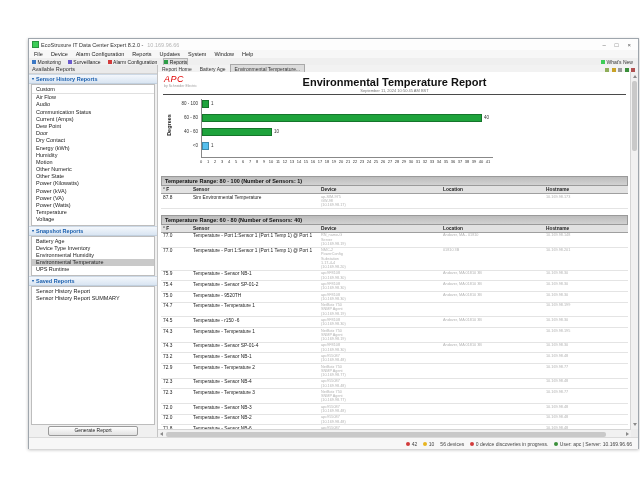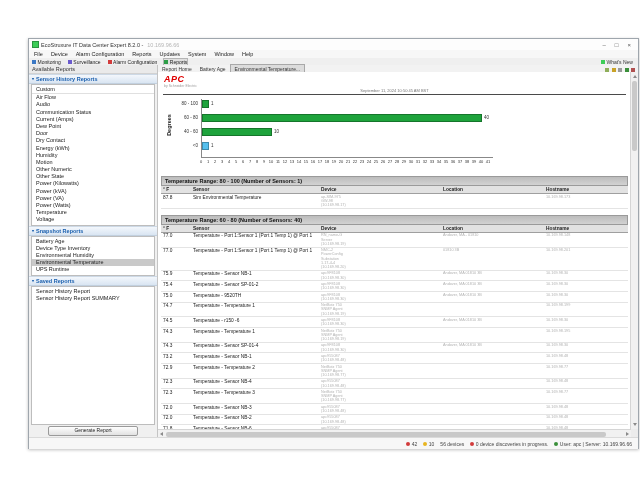--- a/index.html
+++ b/index.html
@@ -65,21 +65,21 @@
   .arr.right{top:2px;right:2px;border-top:2.5px solid transparent;border-bottom:2.5px solid transparent;border-left:3px solid #8a8a8a}
   .hthumb{position:absolute;left:8px;top:1.5px;height:5px;width:440px;background:#c9c9c9;border-radius:2px}
   .corner{position:absolute;right:0;top:390px;width:7px;height:8px;background:#ececec}
   
   .statusbar{position:absolute;left:0;top:398px;right:0;height:11px;background:#f7f7f7;border-top:1px solid #dadada;
              display:flex;align-items:center;justify-content:flex-end;gap:6px;padding-right:6px}
   .seg{display:flex;align-items:center;gap:1.5px;font-size:5px;color:#444;white-space:nowrap}
   .sic{width:4px;height:4px;border-radius:50%;display:inline-block}
   
   .brand{position:absolute;left:6px;top:3px;width:60px}
-  .brand-apc{color:#e00000;font-weight:bold;font-style:italic;font-size:9px;line-height:9px;letter-spacing:.5px}
+  .brand-apc{color:#e00000;font-weight:normal;font-style:italic;font-size:9px;line-height:9px;letter-spacing:.5px}
   .brand-sub{font-size:3.5px;line-height:4px;color:#9a9a9a;filter:blur(.2px)}
   .rpt-title{position:absolute;left:0;top:4px;width:100%;text-align:center;font-size:11px;font-weight:bold;color:#111}
   .rpt-date{position:absolute;left:0;top:16px;width:100%;text-align:center;font-size:4px;color:#777}
   .rule{position:absolute;left:5px;right:5px;top:21.5px;height:1.5px;background:#4a4a4a}
   
   .chart{position:absolute;left:3px;top:26px;width:465px;height:74px}
   .ylab{position:absolute;left:-17px;top:24px;width:50px;text-align:center;font-size:5.5px;font-weight:bold;
         color:#222;transform:rotate(-90deg)}
   .yaxis{position:absolute;left:40px;top:1px;width:1px;height:58px;background:#888}
   .xaxis{position:absolute;left:40px;top:59px;width:292px;height:1px;background:#888}
@@ -220,20 +220,21 @@
         <span class="ic" style="background: rgb(58, 143, 58);"></span>
         <span class="ic" style="background: rgb(176, 80, 80);"></span>
       </span>
   </div>
 
   <div class="viewport">
     <div class="brand">
       <div class="brand-apc">APC</div>
       <div class="brand-sub">by Schneider Electric</div>
     </div>
+    <div class="rpt-title">Environmental Temperature Report</div>
     <div class="rpt-date">September 11, 2024 10:50:45 AM BST</div>
     <div class="rule"></div>
 
     <div class="chart" id="chart">
       <div class="ylab">Degrees</div>
       <div class="yaxis"></div>
       <div class="xaxis"></div>
     <div class="cat" style="top: 2px;">80 - 100</div>
         <div class="bar" style="top: 2px; left: 41px; width: 7px; background: rgb(30, 163, 60);"></div>
         <div class="bval" style="top: 2px; left: 50px;">1</div>

